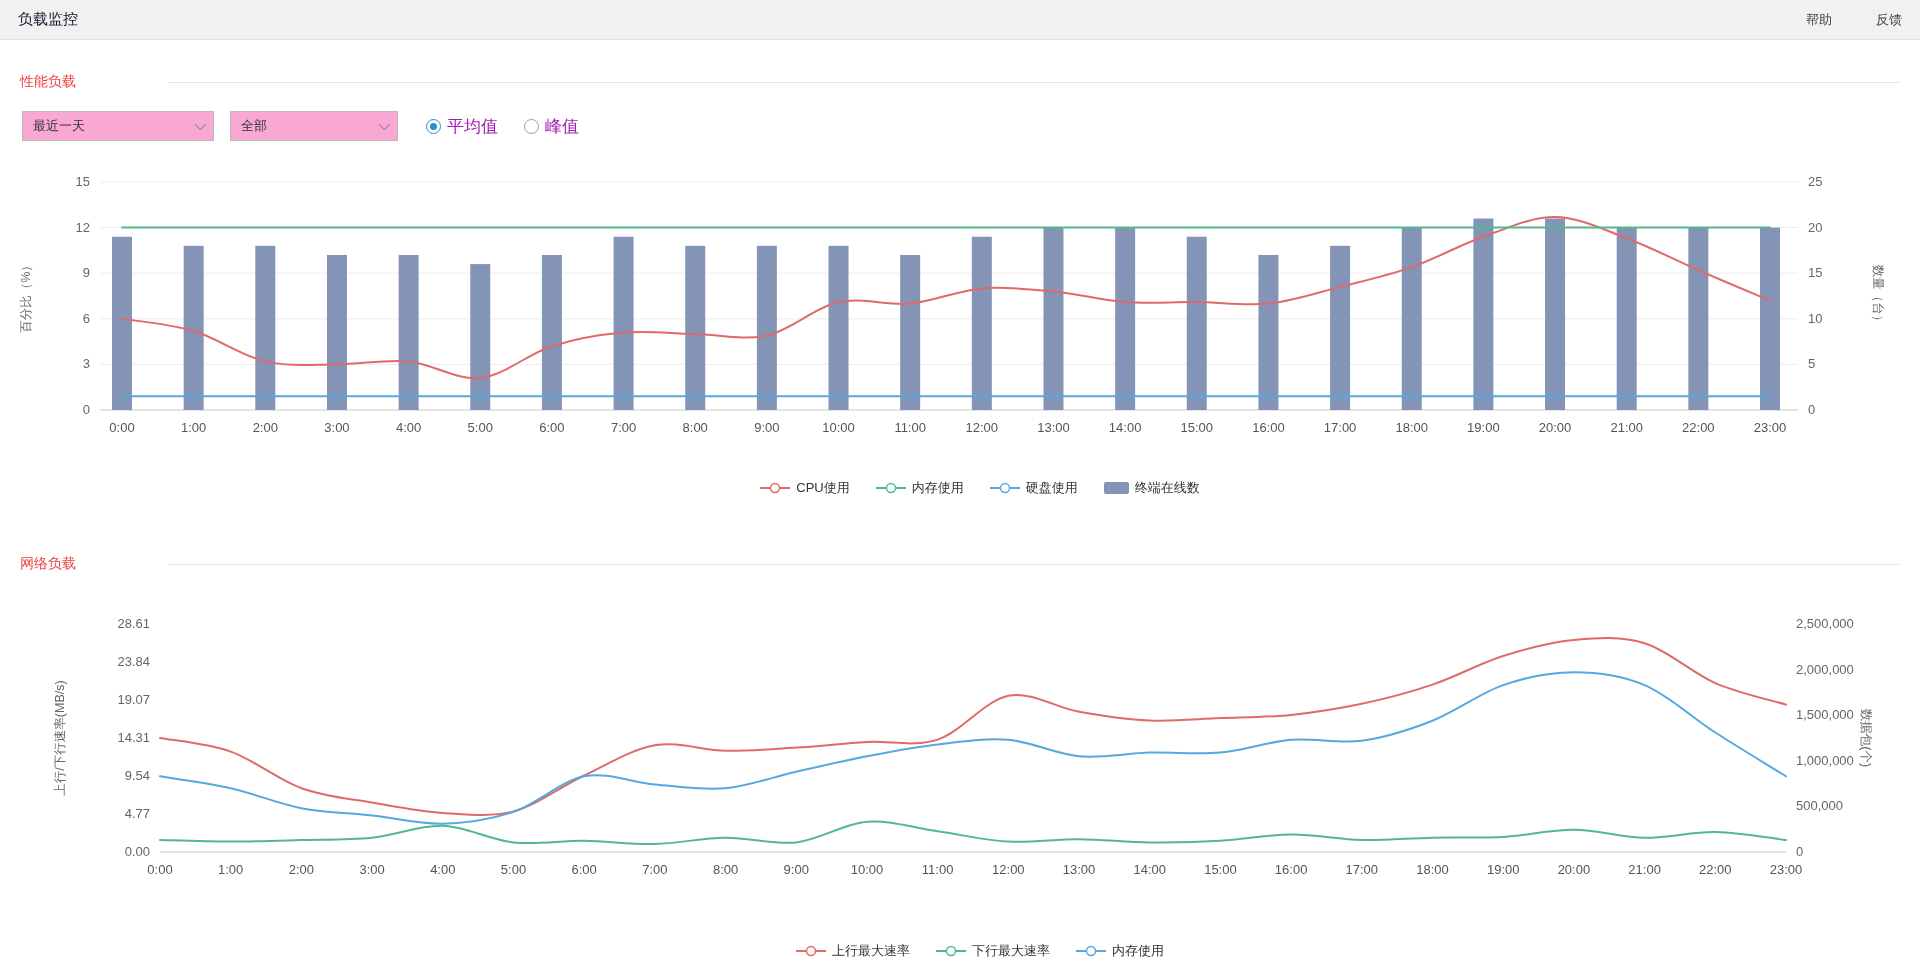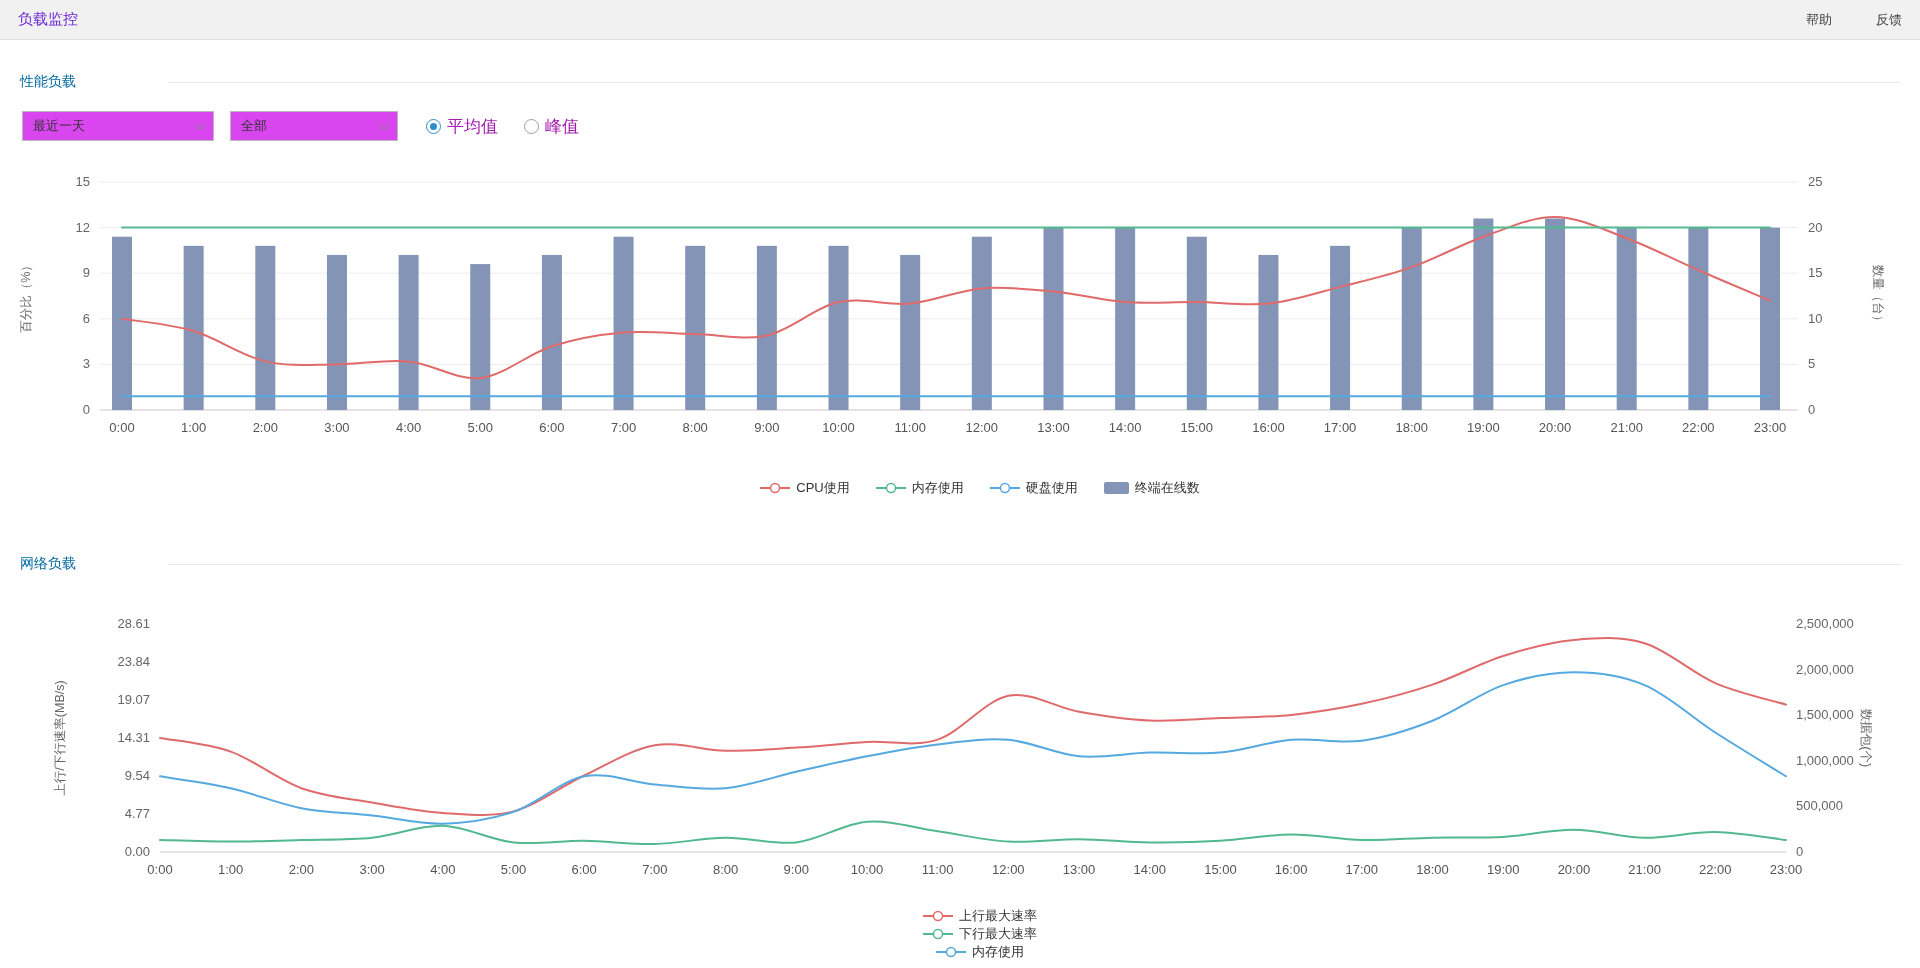--- a/index.html
+++ b/index.html
@@ -7,36 +7,36 @@
   body {
     width:1920px; height:968px; overflow:hidden;
     background:#fff; color:#333;
     font-family:"Liberation Sans", sans-serif;
   }
   .topbar {
     height:40px; display:flex; align-items:center;
     background:#f1f1f1; border-bottom:1px solid #e0e0e0;
     padding:0 18px;
   }
-  .topbar-title { font-size:15px; color:#6d28d9; }
+  .topbar-title { font-size:15px; color:#0f172a; }
   .topbar-spacer { flex:1; }
   .topbar-link { font-size:13px; color:#444; margin-left:44px; cursor:pointer; }
   .section-heading {
     display:flex; align-items:center;
     margin:32px 20px 0 20px; height:20px;
   }
-  .section-heading .txt { font-size:14px; color:#0369a1; }
+  .section-heading .txt { font-size:14px; color:#ef4444; }
   .section-heading .rule { flex:1; border-top:1px solid #e8e8e8; margin-left:92px; }
   .controls {
     display:flex; align-items:center;
     margin:18px 0 0 22px; height:32px;
   }
   .select-box {
     display:flex; align-items:center; justify-content:space-between;
-    height:30px; border:1px solid #b9b9b9; background:#d946ef;
+    height:30px; border:1px solid #b9b9b9; background:#f9a8d4;
     padding:0 10px; font-size:13px; color:#333; cursor:pointer;
   }
   .select-time { width:192px; margin-right:16px; }
   .select-scope { width:168px; margin-right:28px; }
   .chev {
     width:8px; height:8px; border-right:1px solid #888; border-bottom:1px solid #888;
     transform:rotate(45deg) translateY(-2px); margin-left:10px;
   }
   .radio-item { display:flex; align-items:center; margin-right:26px; cursor:pointer; }
   .radio-circle {
@@ -57,21 +57,21 @@
   .legend-row {
     display:flex; justify-content:center; align-items:center;
     height:20px; font-size:13px; color:#333;padding-left:40px;
   }
   .legend-item { display:flex; align-items:center; margin:0 13px; cursor:pointer; }
   .legend-item svg { margin-right:6px; }
   .mt-chart1 { margin-top:8px; }
   .mt-legend1 { margin-top:28px; }
   .mt-heading2 { margin-top:56px; }
   .mt-chart2 { margin-top:24px; }
-  .mt-legend2 { margin-top:36px;flex-direction:column; }
+  .mt-legend2 { margin-top:53px; }
 </style>
 </head>
 <body>
 
 <div class="topbar">
   <span class="topbar-title">负载监控</span>
   <span class="topbar-spacer"></span>
   <span class="topbar-link">帮助</span>
   <span class="topbar-link">反馈</span>
 </div>

